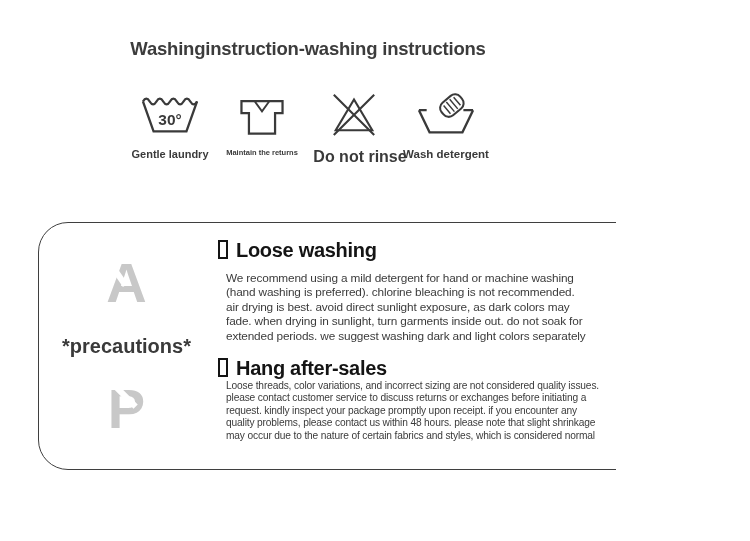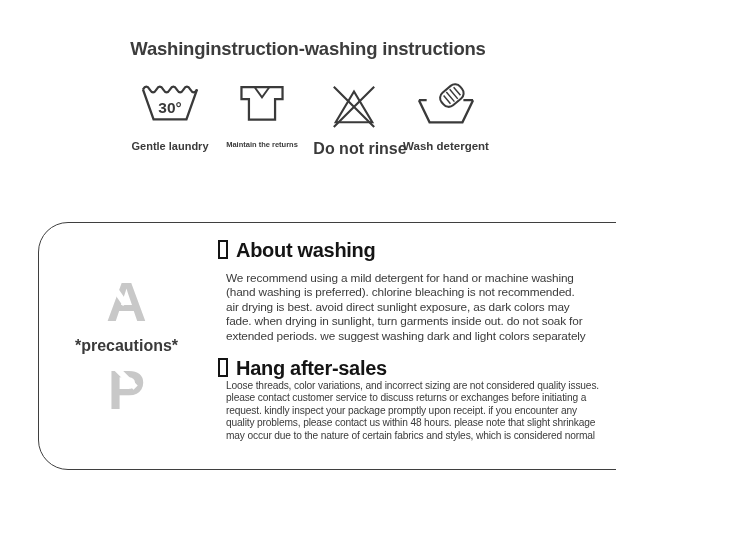--- a/index.html
+++ b/index.html
@@ -24,24 +24,24 @@
   
   .icons-row {
     position:absolute; top:80px; left:50%; transform:translateX(-50%);
     display:flex; align-items:flex-start;
   }
   .care-item {
     width:92px;
     display:flex; flex-direction:column; align-items:center;
   }
   .icon-slot {
-    height:58px; display:flex; justify-content:center;
+    height:58px; display:flex; align-items:flex-end; justify-content:center;
   }
   .icon-slot svg { stroke:#3a3a3a; fill:none; stroke-width:2.4; }
-  .care-label { margin-top:2px; font-weight:bold; color:#3a3a3a; white-space:nowrap; }
+  .care-label { margin-top:10px; font-weight:bold; color:#3a3a3a; white-space:nowrap; }
   .lbl-s1 { font-size:11px; }
   .lbl-s2 { font-size:14px; }
   .lbl-s3 { font-size:7.5px; }
   .lbl-s4 { font-size:16px;padding-left:12px; }
   .lbl-s5 { font-size:11.5px; }
 
   
   .panel {
     position:absolute; left:38px; top:222px;
     width:662px; height:248px;
@@ -60,22 +60,22 @@
     font-size:56px; line-height:0.9; font-weight:bold;
     color:#c8c8c8;
   }
   .wm::after {
     content:""; position:absolute;
     width:30px; height:6px; background:#ffffff;
   }
   .wm-a::after { left:-4px; top:12px; transform:rotate(56deg); }
   .wm-p::after { left:2px; top:9px; transform:rotate(45deg); }
   .precautions-label {
-    font-size:16px; font-weight:bold; color:#3a3a3a;
-    margin:0 0;
+    font-size:20px; font-weight:bold; color:#3a3a3a;
+    margin:16px 0;
   }
 
   .panel-right {
     flex:1;
     padding:16px 14px 0 4px;
   }
   .section-heading {
     display:flex; align-items:center;
     font-size:20px; font-weight:bold; color:#141414;
     letter-spacing:-0.3px;
@@ -157,21 +157,21 @@
     <div class="panel-left">
       <div class="wm wm-a">A</div>
       <div class="precautions-label">*precautions*</div>
       <div class="wm wm-p">P</div>
     </div>
 
     <div class="panel-right">
 
       <div class="section-heading">
         <span class="tofu"></span>
-        <span>About washing</span>
+        <span>Loose washing</span>
       </div>
       <div class="section-body body-1">We recommend using a mild detergent for hand or machine washing
 (hand washing is preferred). chlorine bleaching is not recommended.
 air drying is best. avoid direct sunlight exposure, as dark colors may
 fade. when drying in sunlight, turn garments inside out. do not soak for
 extended periods. we suggest washing dark and light colors separately</div>
 
       <div class="section-heading">
         <span class="tofu"></span>
         <span>Hang after-sales</span>

